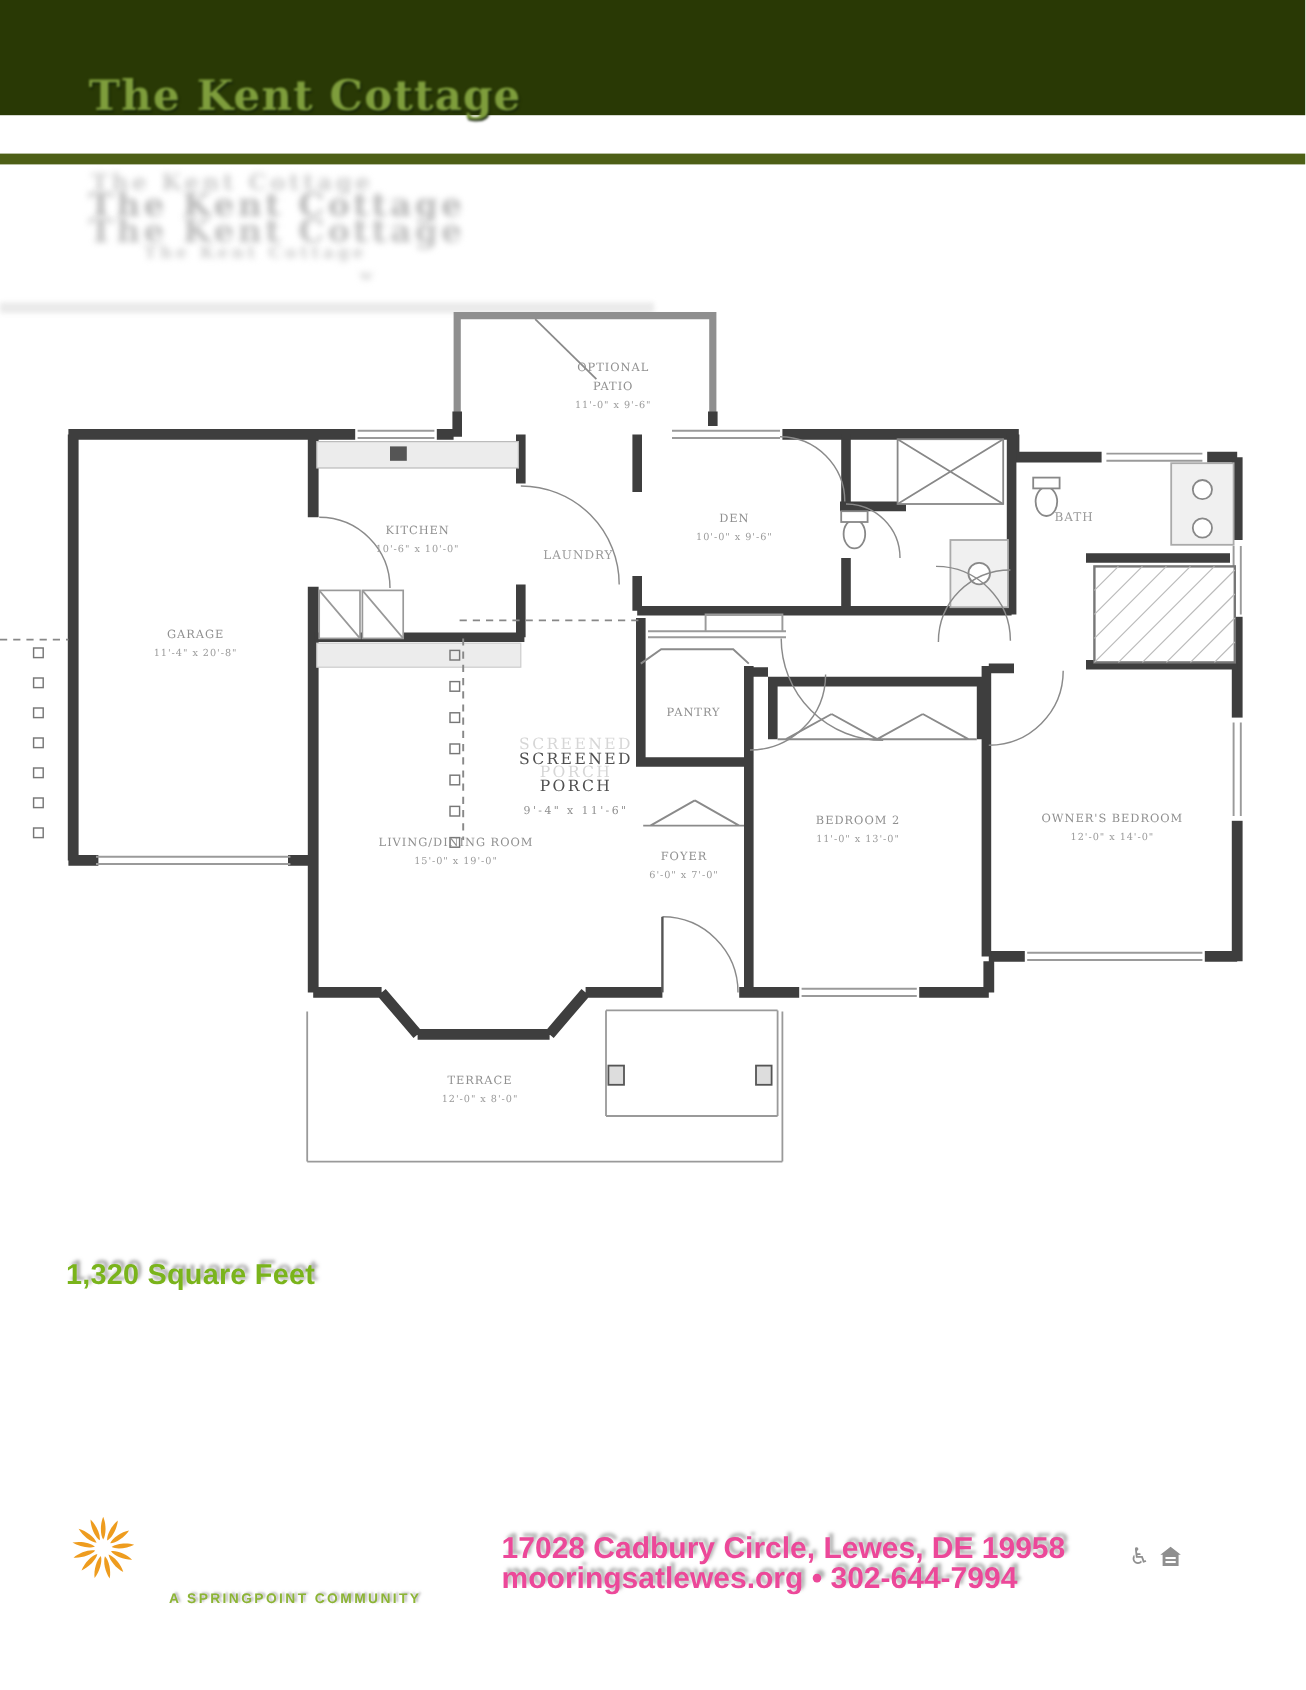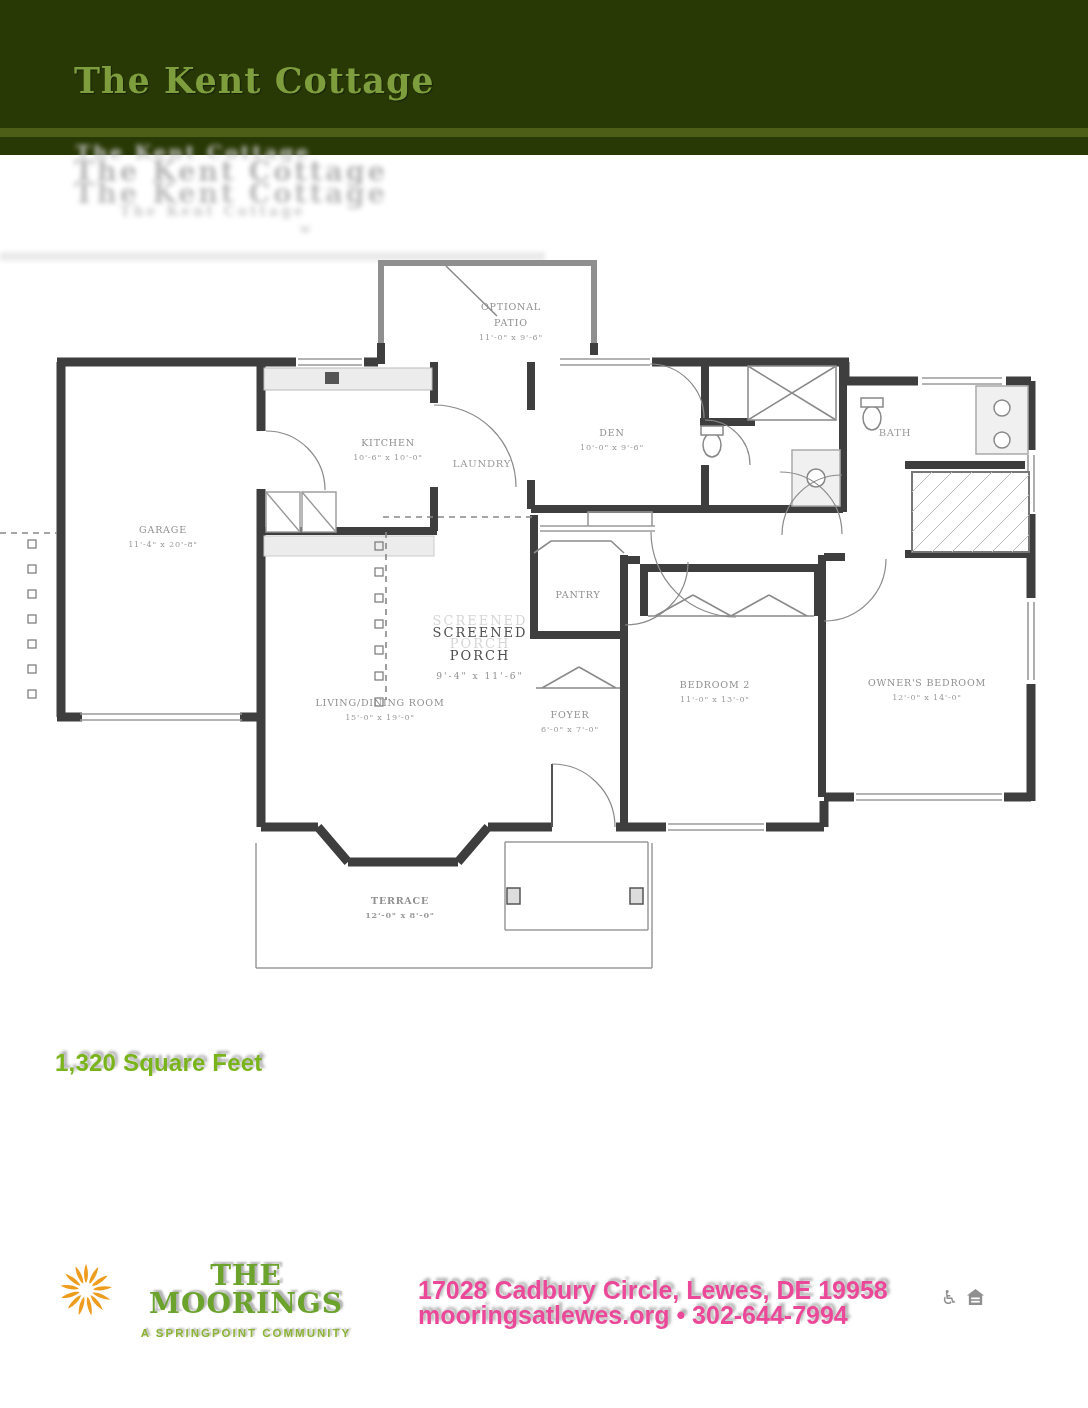--- a/index.html
+++ b/index.html
@@ -1,19 +1,19 @@
 <!DOCTYPE html>
 <html><head>
 <meta charset="utf-8">
 <style>
   html,body{margin:0;padding:0;background:#fff;}
   .page{position:relative;width:1088px;height:1408px;background:#ffffff;overflow:hidden;
         font-family:"Liberation Sans",sans-serif;}
   
-  .header{position:absolute;left:0;top:0;width:1088px;height:155px;background:#293905;}
+  .header{position:absolute;left:0;top:0;width:1088px;height:96px;background:#293905;}
   .header-band{position:absolute;left:0;top:128px;width:1088px;height:9px;background:#4d5f16;}
   .header-title{position:absolute;left:74px;top:60px;font-family:"DejaVu Serif",serif;
         font-weight:bold;font-size:35px;color:#7e9d3c;letter-spacing:1px;
         filter:blur(0.7px);text-shadow:1px 1px 1px #15230a;}
   .ghost{position:absolute;color:#bdbdbd;font-family:"DejaVu Serif",serif;font-weight:bold;
         filter:blur(2.6px);letter-spacing:3px;white-space:nowrap;}
   .g1{left:76px;top:141px;font-size:19px;color:#c9c9c9;}
   .g2{left:74px;top:156px;font-size:27px;color:#b5b5b5;}
   .g3{left:74px;top:178px;font-size:27px;color:#bcbcbc;}
   .g4{left:120px;top:203px;font-size:14px;color:#c9c9c9;}
@@ -205,21 +205,21 @@
         <path d="M651,282 A85,85 0 0 0 736,367"></path>
         <path d="M552,514 A63,63 0 0 1 615,577"></path>
       </g>
       <path d="M552,514 V577" stroke="#555555" stroke-width="2"></path>
     </svg>
     <div>
         <div class="room-label" style="left: 163px; top: 287px;">
           <span>GARAGE</span>
           <span>11'-4" x 20'-8"</span>
         </div>
-        <div class="room-label" style="left: 348px; top: 200px; margin-left: 40px;">
+        <div class="room-label" style="left: 348px; top: 200px;">
           <span>KITCHEN</span>
           <span>10'-6" x 10'-0"</span>
         </div>
         <div class="room-label mid" style="left: 482px; top: 213px;">
           <span>LAUNDRY</span>
         </div>
         <div class="room-label" style="left: 612px; top: 190px;">
           <span>DEN</span>
           <span>10'-0" x 9'-6"</span>
         </div>
@@ -243,21 +243,21 @@
           <span>9'-4" x 11'-6"</span>
         </div>
         <div class="room-label" style="left: 715px; top: 442px;">
           <span>BEDROOM 2</span>
           <span>11'-0" x 13'-0"</span>
         </div>
         <div class="room-label" style="left: 927px; top: 440px;">
           <span>OWNER'S BEDROOM</span>
           <span>12'-0" x 14'-0"</span>
         </div>
-        <div class="room-label" style="left: 400px; top: 658px; font-weight: bold;">
+        <div class="room-label" style="left: 400px; top: 658px;">
           <span>TERRACE</span>
           <span>12'-0" x 8'-0"</span>
         </div>
         <div class="room-label" style="left: 487px; top: 72px; margin-left: 24px;">
           <span>OPTIONAL</span>
           <span>PATIO</span>
           <span>11'-0" x 9'-6"</span>
         </div>
       </div>
   </div>
@@ -302,21 +302,20 @@
           </g>
         <g transform="rotate(308)">
             <path d="M0,-7 C2.6,-11 2.6,-20 0,-26 C-2.6,-20 -2.6,-11 0,-7"></path>
           </g>
         <g transform="rotate(336)">
             <path d="M0,-7 C2.6,-11 2.6,-20 0,-26 C-2.6,-20 -2.6,-11 0,-7"></path>
           </g>
       </g>
     </svg>
     <div class="footer-logo-text">
-      <div class="l1">THE MOORINGS</div>
     </div>
     <div class="tagline">A SPRINGPOINT COMMUNITY</div>
     <div class="addr addr1">17028 Cadbury Circle, Lewes, DE 19958</div>
     <div class="addr addr2">mooringsatlewes.org • 302-644-7994</div>
     <div class="access-icons">
       <span class="wheel">♿</span>
       <svg width="19" height="19" viewBox="0 0 20 20">
         <path d="M10,1 L1,8 H3 V18 H17 V8 H19 Z" fill="#8f8f8f"></path>
         <rect x="5.5" y="10" width="9" height="1.8" fill="#ffffff"></rect>
         <rect x="5.5" y="13.5" width="9" height="1.8" fill="#ffffff"></rect>

